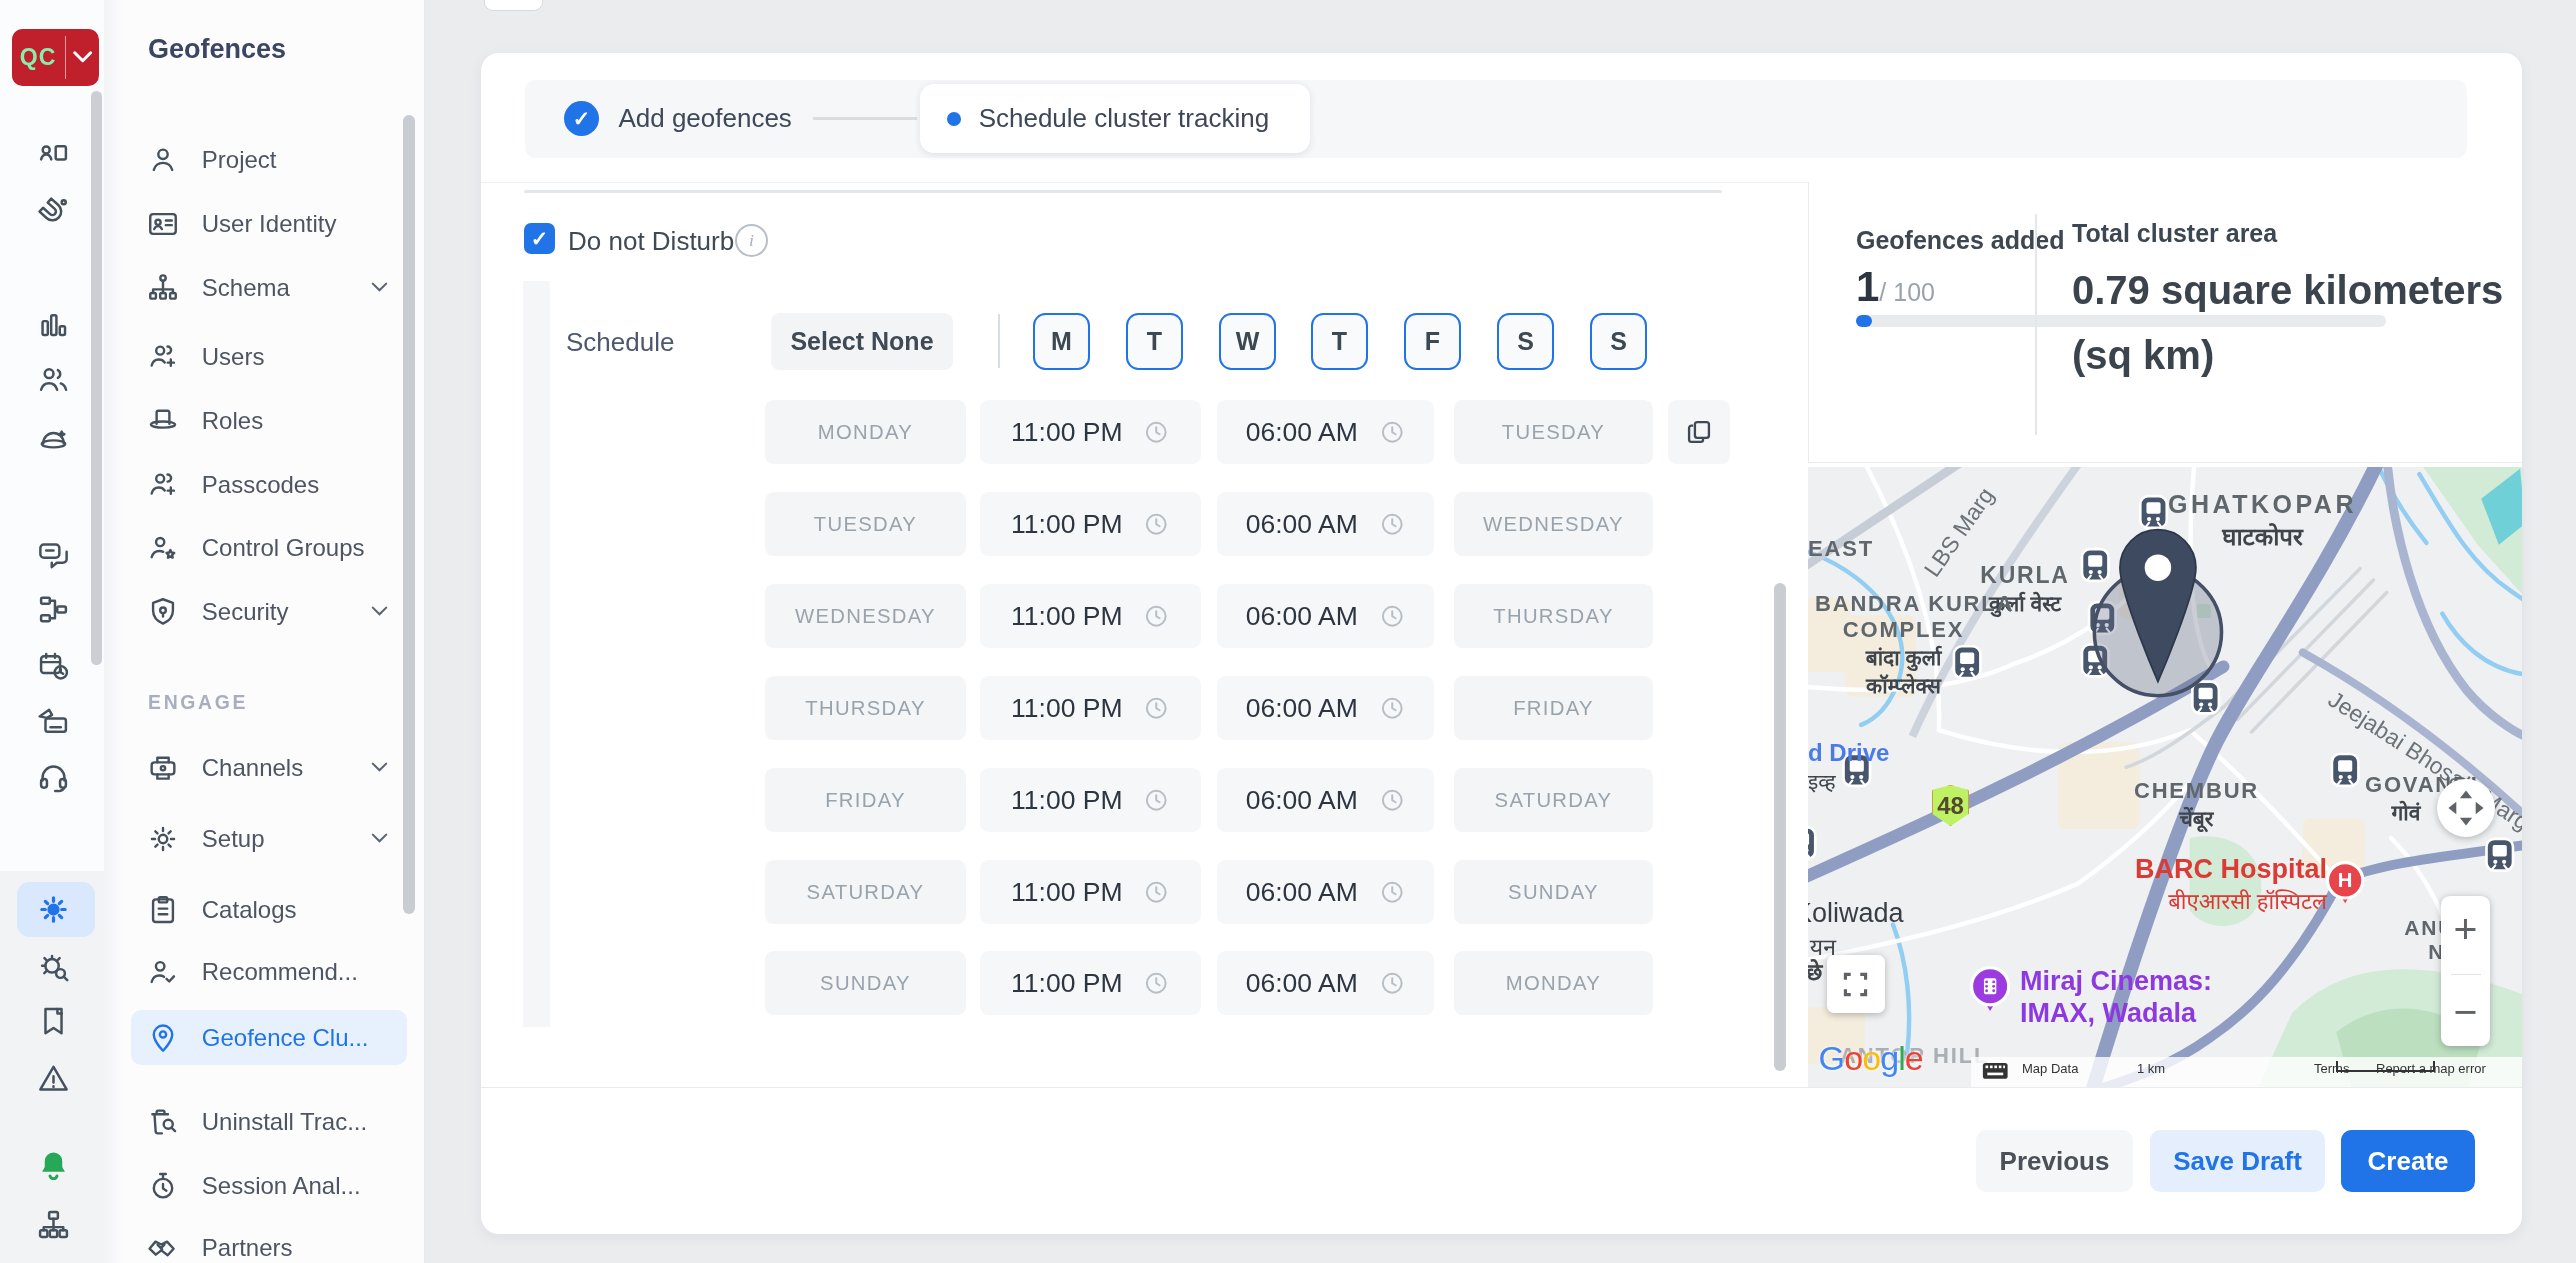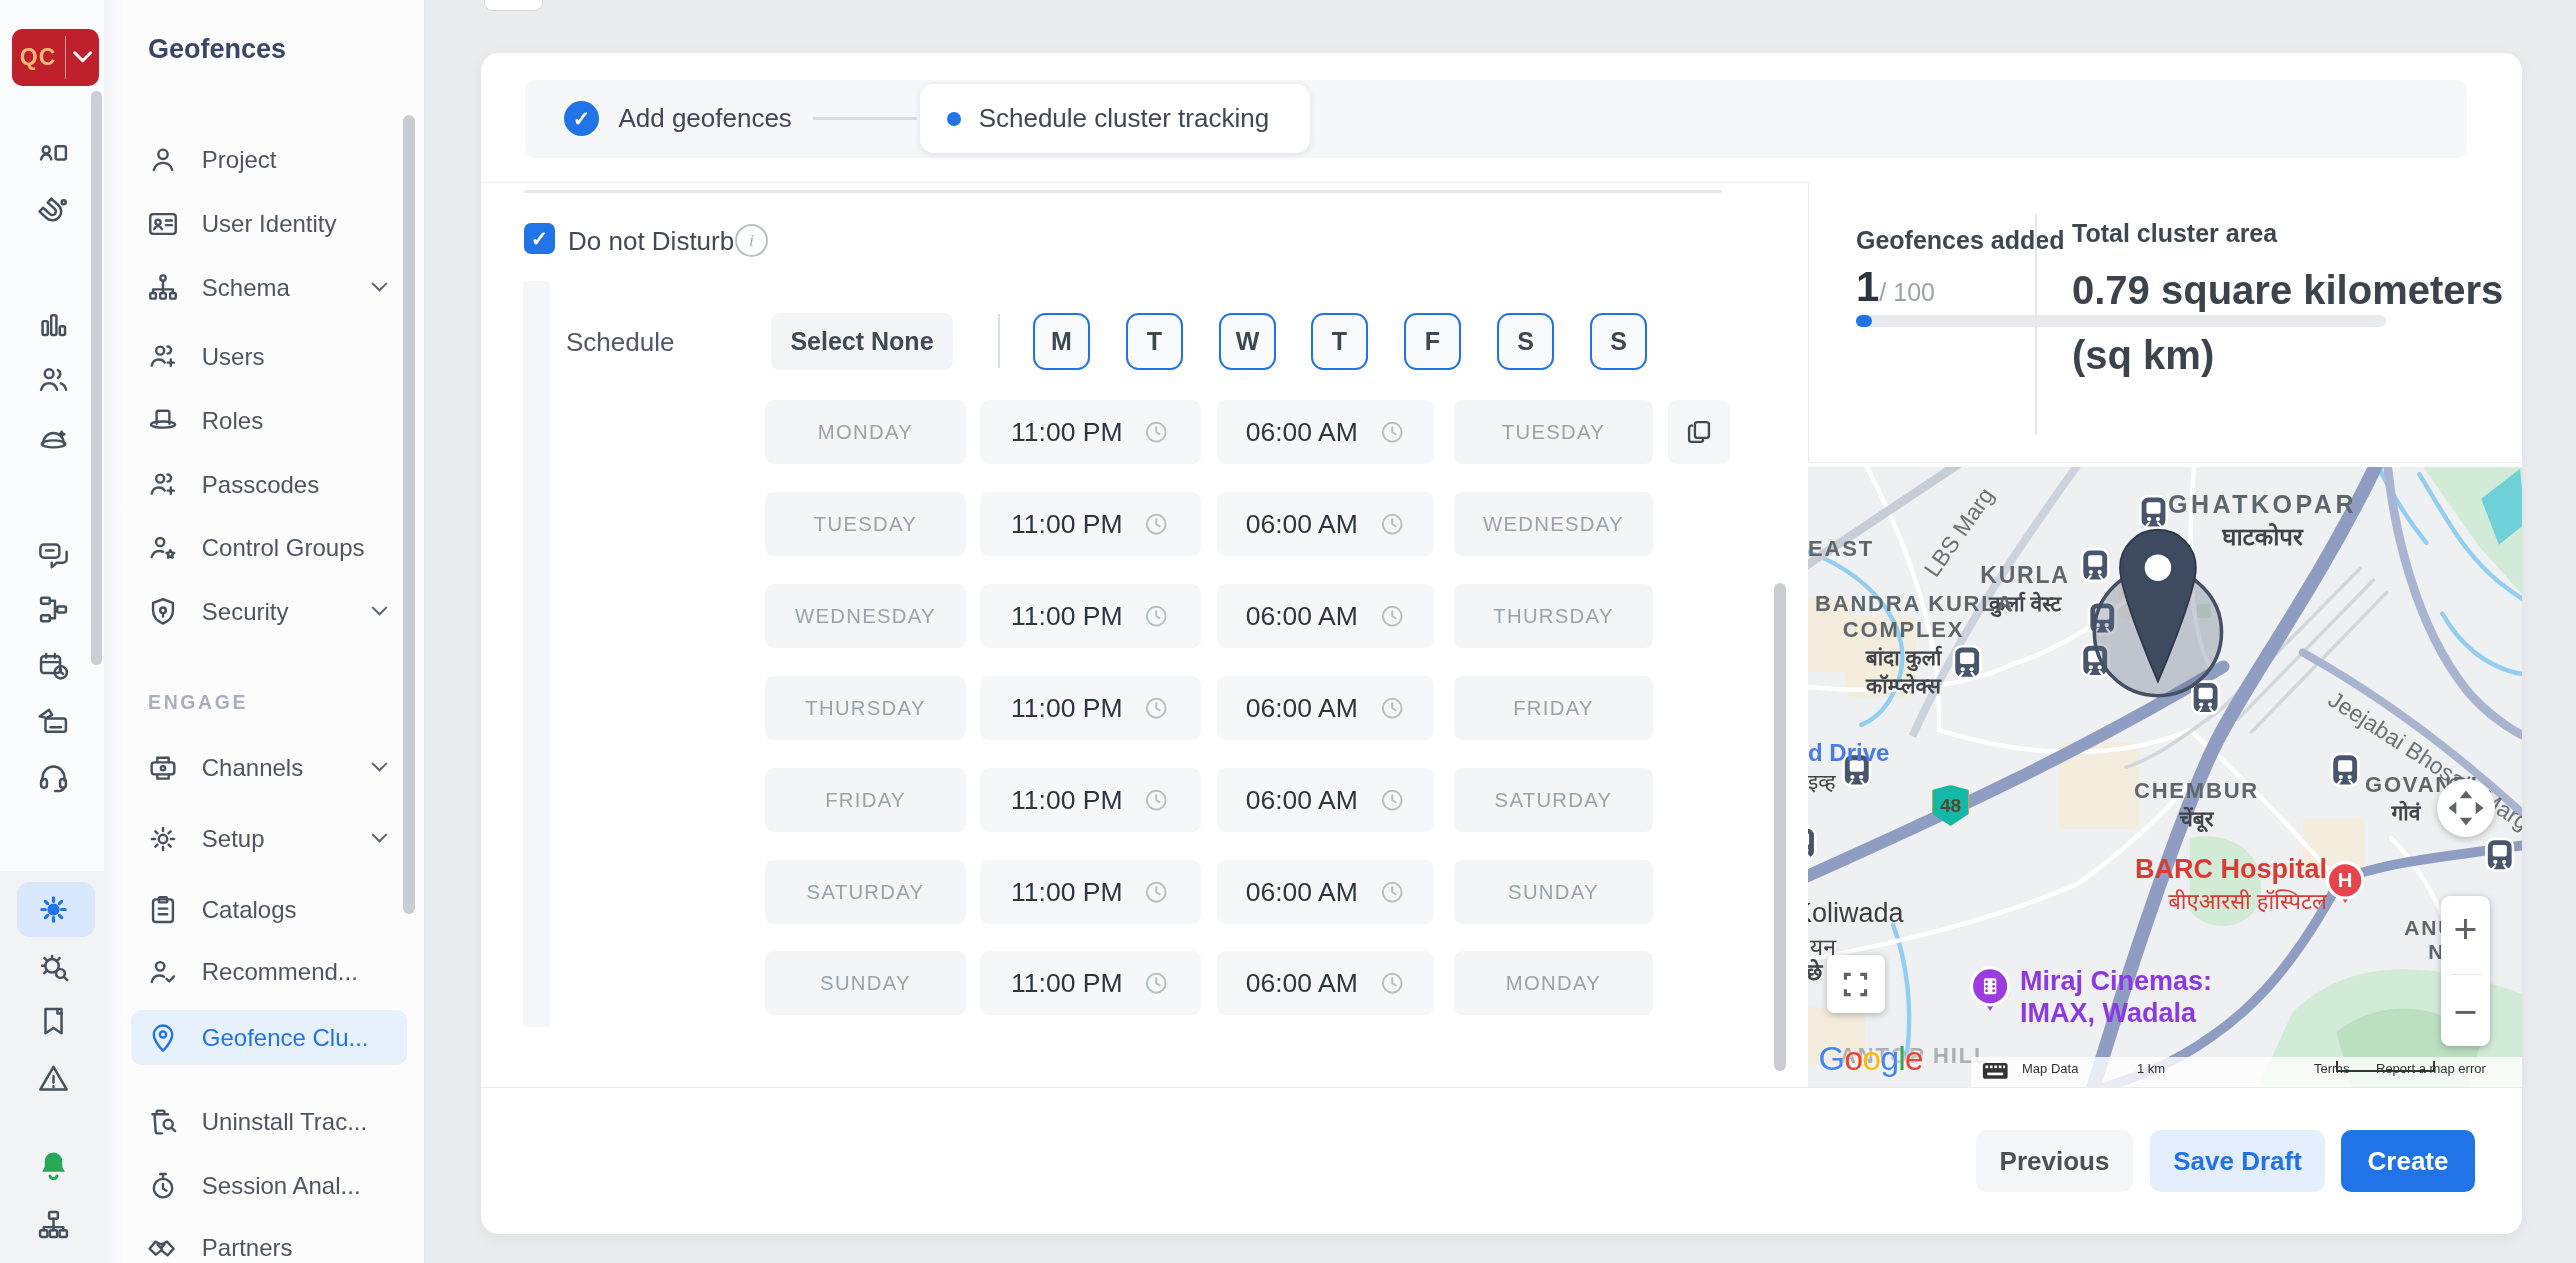--- a/index.html
+++ b/index.html
@@ -5,21 +5,21 @@
   html,body{margin:0;padding:0}
   body{width:2576px;height:1263px;overflow:hidden;position:relative;
        font-family:"Liberation Sans",sans-serif;background:#eaecee;color:#3d4859}
   .abs{position:absolute}
   svg.ic{stroke:#46515e;fill:none;stroke-width:1.7;stroke-linecap:round;stroke-linejoin:round}
 
   
   .rail{left:0;top:0;width:104px;height:1263px;background:#fbfcfd;border-right:1.8px solid #e7e9ec}
   .rail-bottom{left:0;top:871px;width:104px;height:392px;background:#f1f3f5}
   .logo{left:11.5px;top:29px;width:87px;height:57px;background:#bf202c;border-radius:10.6px;display:flex;overflow:hidden;cursor:pointer}
-  .logo .l{width:53px;display:flex;align-items:center;justify-content:center;color:#fdba74;font-weight:bold;font-size:23px;letter-spacing:0.9px}
+  .logo .l{width:53px;display:flex;align-items:center;justify-content:center;color:#86efac;font-weight:bold;font-size:23px;letter-spacing:0.9px}
   .logo .d{width:1.8px;background:rgba(255,255,255,.55);margin:7px 0}
   .logo .r{flex:1;display:flex;align-items:center;justify-content:center}
   .rail-ic{left:34px;width:39px;height:39px;display:flex;align-items:center;justify-content:center;cursor:pointer}
   .rail-ic svg{width:35px;height:35px}
   .rail-active-bg{left:17px;top:882px;width:78px;height:55px;background:#d9e8fc;border-radius:12.4px}
   .rail-thumb{left:91px;top:91px;width:10.6px;height:574px;background:#ccced3;border-radius:5.3px}
 
   
   .sidebar{left:104px;top:0;width:320px;height:1263px;border-right:1.8px solid #e7e9ec;
            background:linear-gradient(to right,#f2f3f5 0,#fcfcfd 19.4px)}
@@ -79,21 +79,21 @@
   .p-track{left:47px;top:133px;width:530px;height:12.4px;background:#e8ebee;border-radius:6.2px}
   .p-fill{width:16px;height:12.4px;background:#2173e8;border-radius:6.2px}
   .p-vdiv{left:226px;top:32px;width:1.8px;height:221px;background:#e5e8eb}
   .p-area{left:263px;top:76px;width:435px;font-size:40px;line-height:65px;font-weight:bold;color:#3b434c}
 
   
   .map{left:1327px;top:414px;width:714px;height:620px;background:#eef0f2;overflow:hidden}
   .map .mlbl{position:absolute;color:#5f666c;font-weight:bold;letter-spacing:1.8px;font-size:22px;white-space:nowrap}
   .map .mlbl .hi{display:block;letter-spacing:0;color:#3f454b;font-size:21px;font-weight:bold}
   .map .road-lbl{position:absolute;color:#6b7278;font-size:23px;white-space:nowrap}
-  .shield{position:absolute;left:124px;top:318px;width:35px;height:39px;background:#14b8a6;border:1.8px solid #c8a53a;border-radius:7px;display:flex;align-items:center;justify-content:center;font-size:19px;font-weight:bold;color:#54492f;clip-path:polygon(50% 0,100% 12%,100% 70%,50% 100%,0 70%,0 12%)}
+  .shield{position:absolute;left:124px;top:318px;width:35px;height:39px;background:#bef264;border:1.8px solid #c8a53a;border-radius:7px;display:flex;align-items:center;justify-content:center;font-size:24px;font-weight:bold;color:#54492f;clip-path:polygon(50% 0,100% 12%,100% 70%,50% 100%,0 70%,0 12%)}
   .ctl{position:absolute;background:#fff;box-shadow:0 1.8px 7px rgba(0,0,0,.25);color:#5f6368}
   .pan{left:629px;top:312px;width:58px;height:58px;border-radius:50%}
   .fullscreen{left:18.6px;top:488px;width:58px;height:58px;border-radius:7px;display:flex;align-items:center;justify-content:center}
   .zoomctl{left:633px;top:429px;width:49px;height:150px;border-radius:8.8px;display:flex;flex-direction:column;align-items:center;justify-content:space-around;font-size:41px;cursor:pointer}
   .zoomctl .zd{width:30px;height:1.8px;background:#e3e3e3}
   .attr{position:absolute;left:163px;right:0;bottom:0;height:30px;background:rgba(255,255,255,.8);font-size:13px;color:#333}
   .attr span{position:absolute;top:4.4px}
   .scalebar{position:absolute;left:365px;top:8.8px;width:99px;height:10.6px;border-left:2.7px solid #333;border-right:2.7px solid #333;border-bottom:2.7px solid #333;box-sizing:border-box}
   .glogo{position:absolute;left:10.6px;top:572px;font-size:34px;font-weight:normal;letter-spacing:-0.9px;text-shadow:0 0 3.5px #fff}
 

